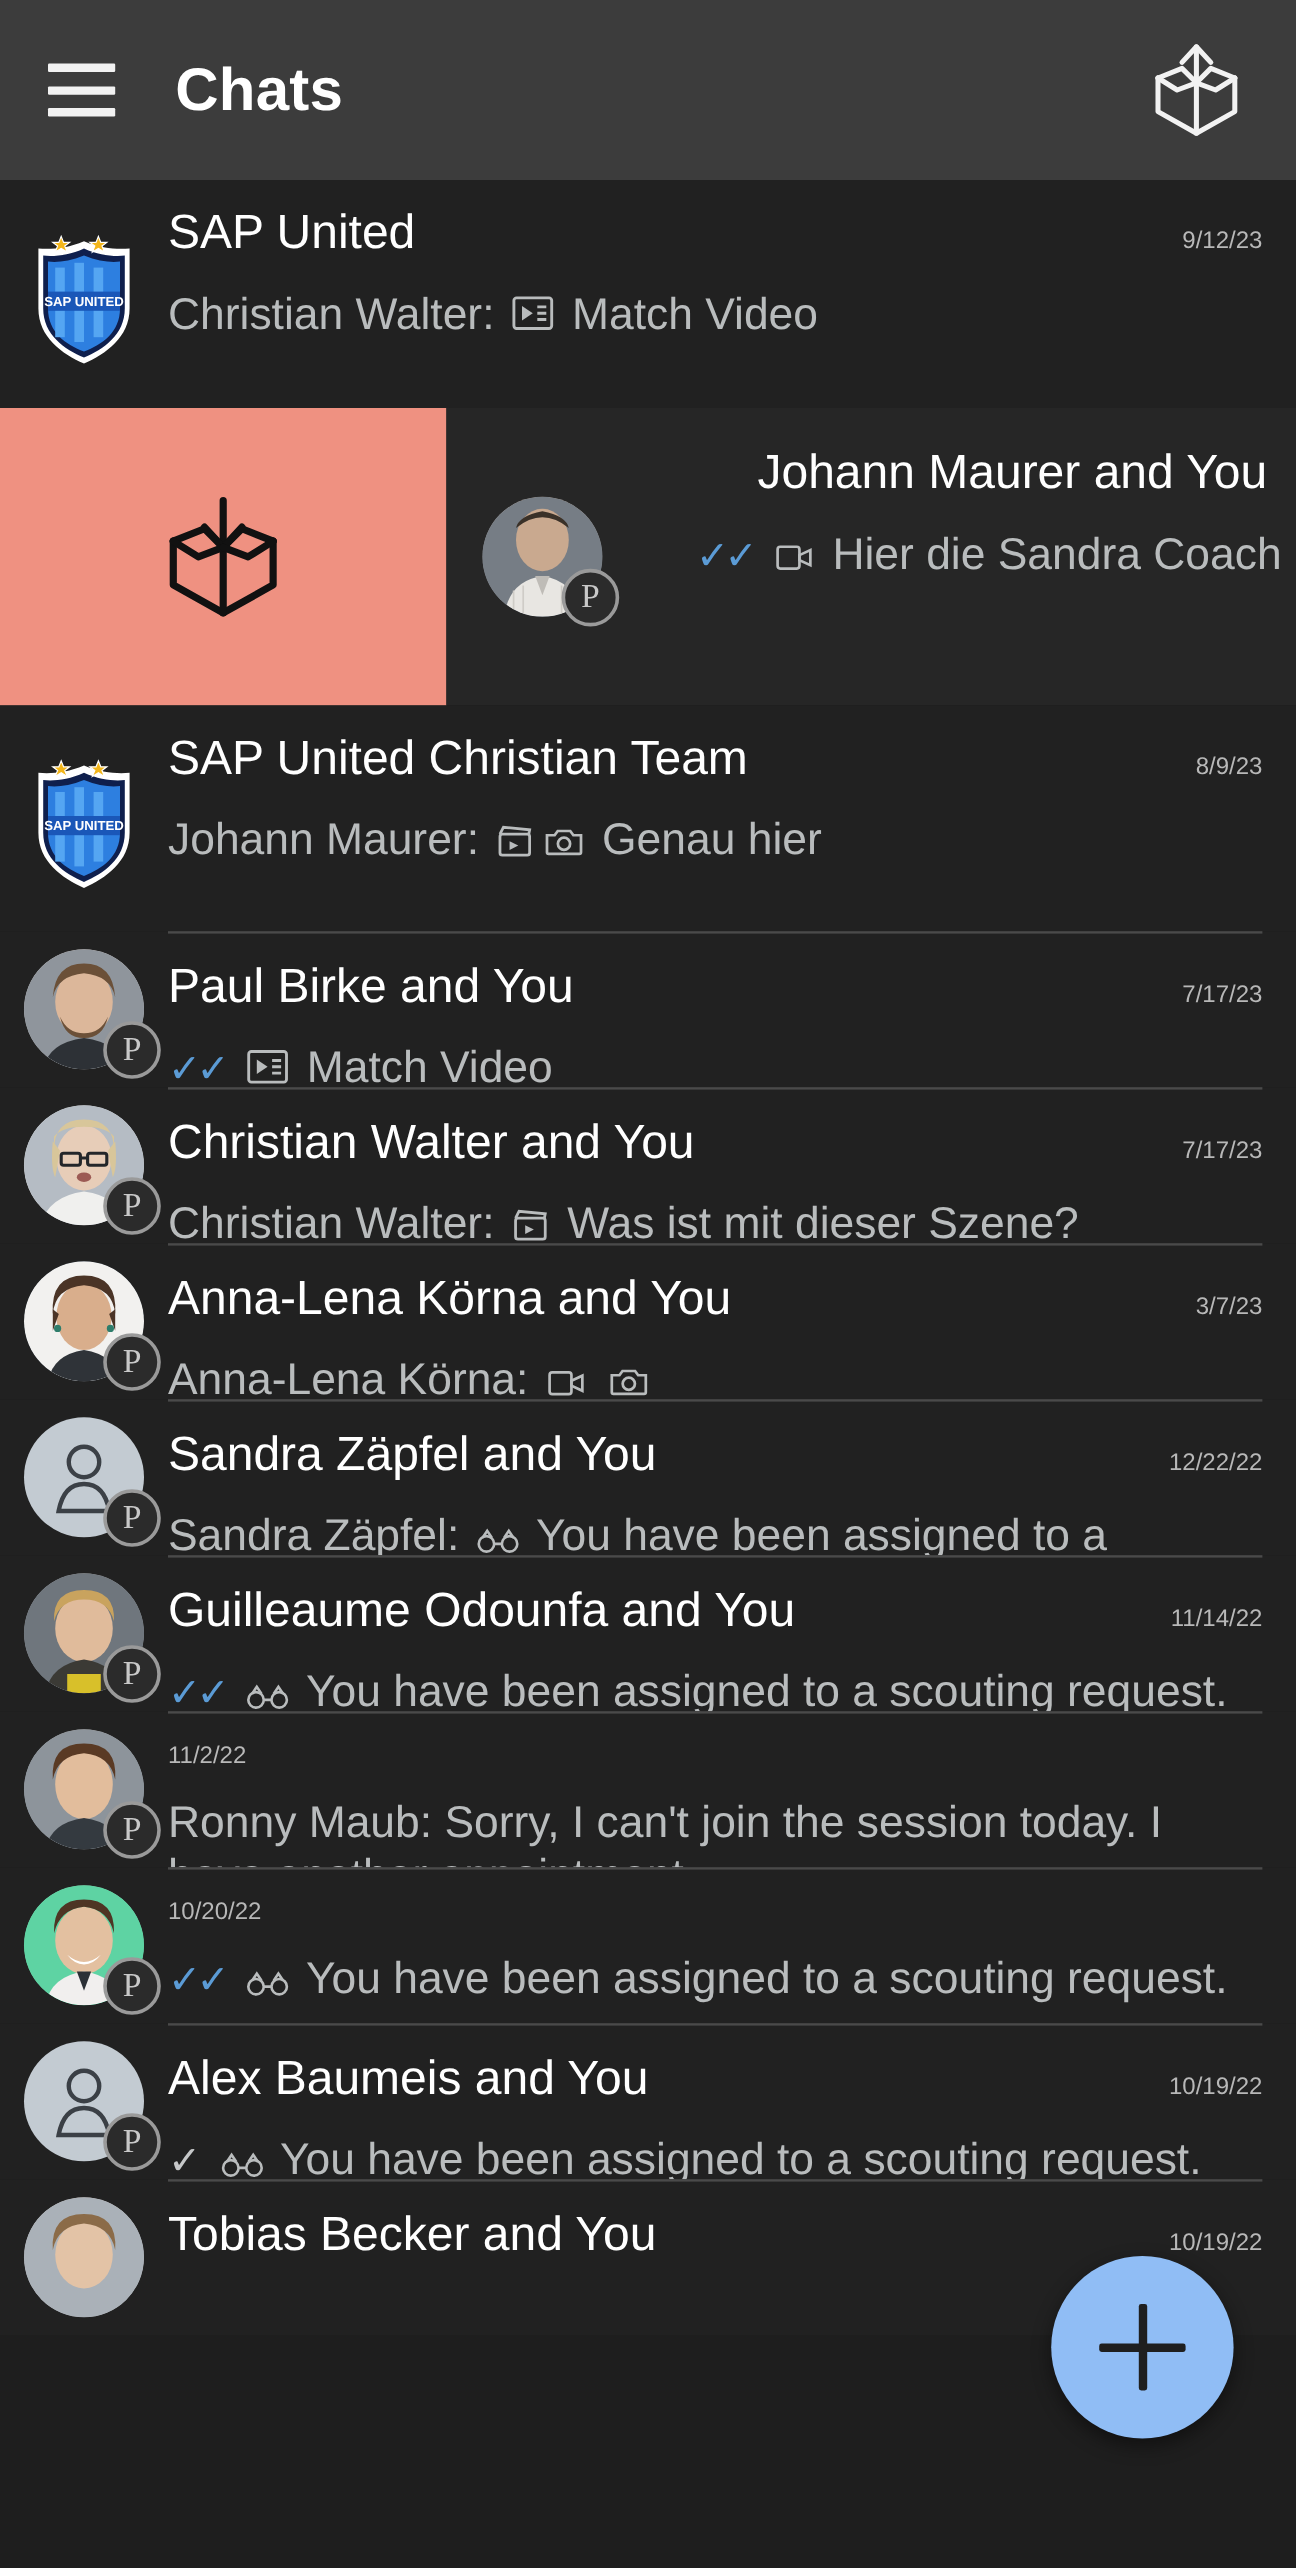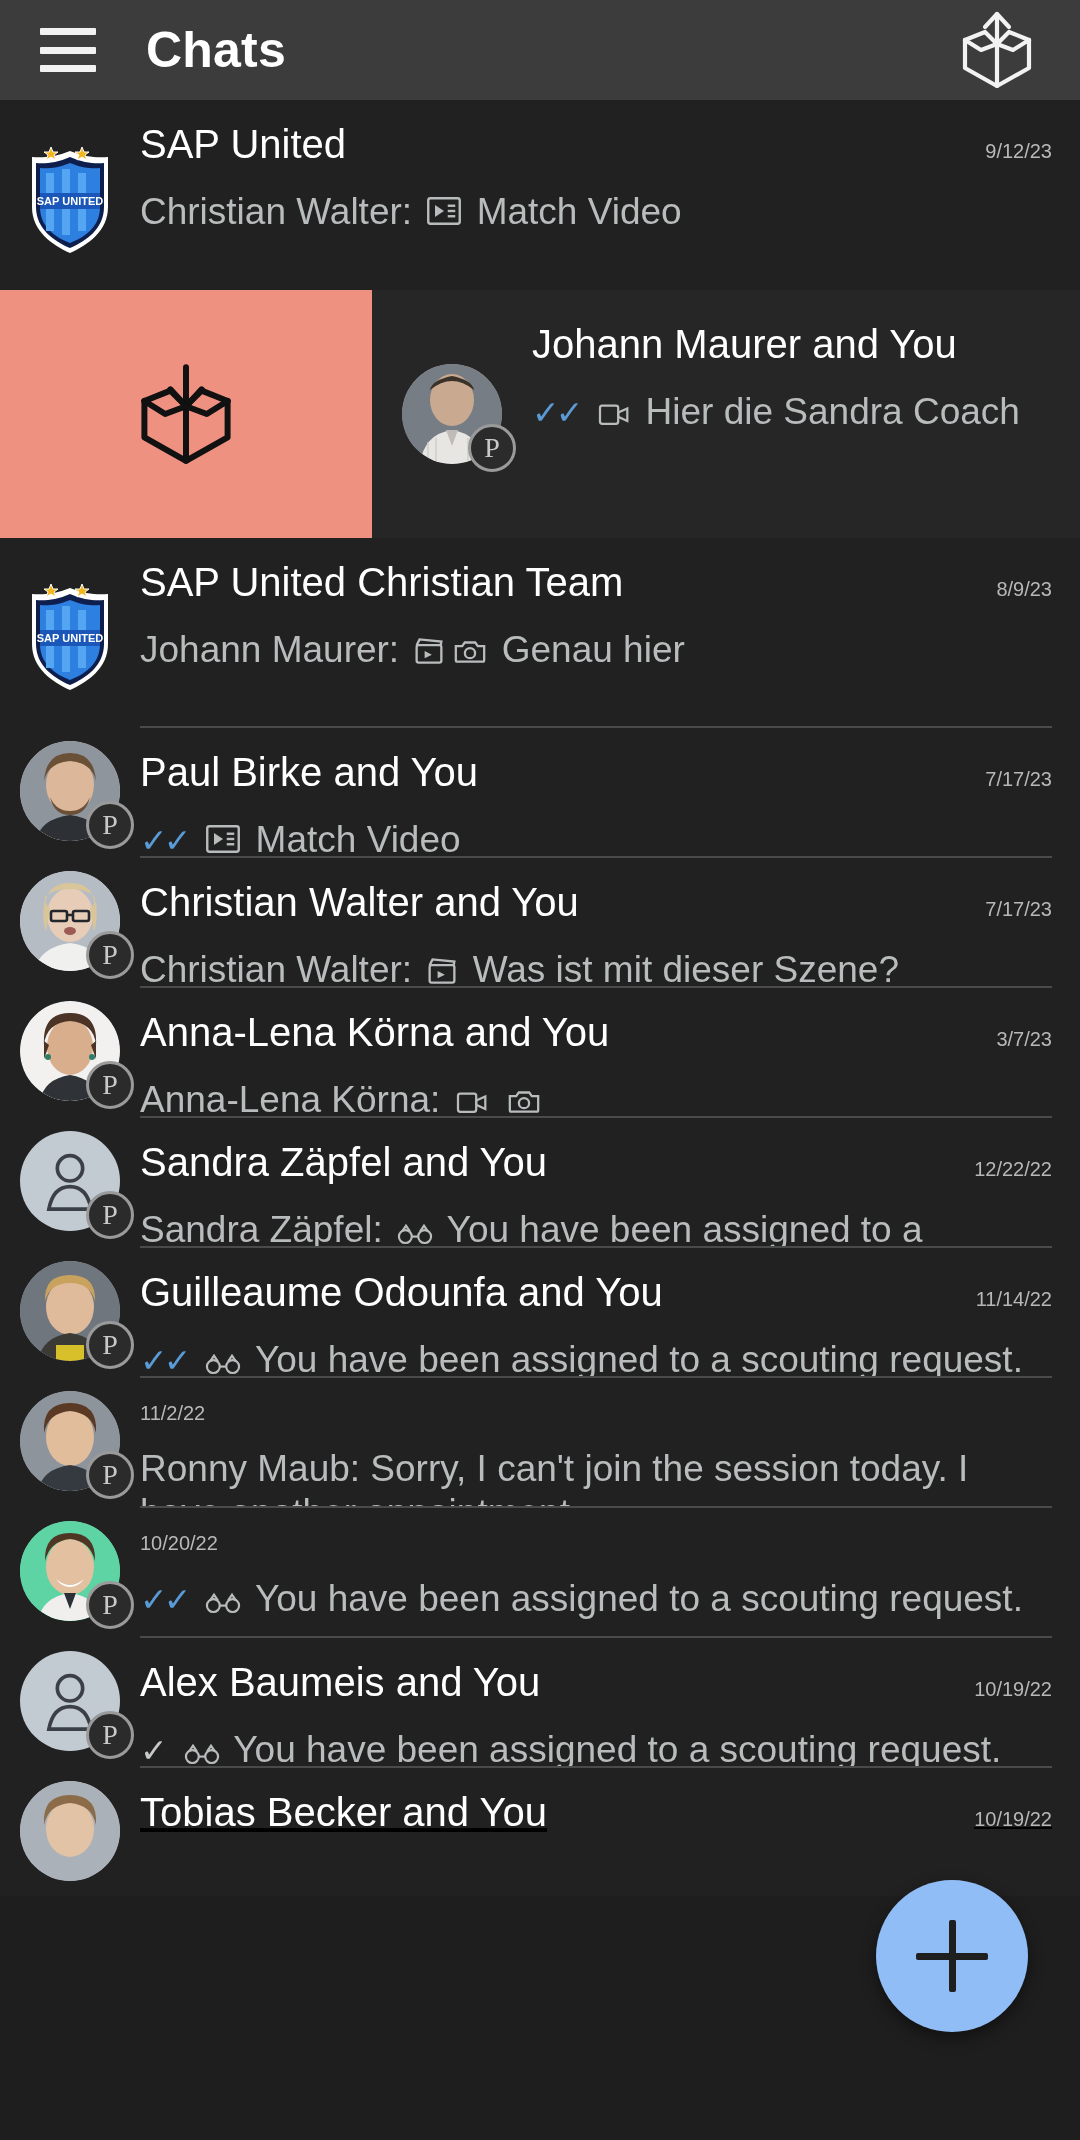--- a/index.html
+++ b/index.html
@@ -6,21 +6,21 @@
   html, body {
     width: 1080px; height: 2140px;
     background: #1e1e1e;
     font-family: "Liberation Sans", sans-serif;
     overflow: hidden;
   }
   .phone { position: relative; width: 1080px; height: 2140px; background: #1e1e1e; }
 
   
   .appbar {
-    height: 100px; background: #3c3c3c;
+    height: 150px; background: #3c3c3c;
     display: flex; align-items: center; padding: 0 40px;
     position: relative;
   }
   .hamburger { width: 56px; height: 44px; display: flex; flex-direction: column;
     justify-content: space-between; cursor: pointer; flex: 0 0 auto; }
   .hamburger span { display: block; height: 7px; background: #f2f2f2; border-radius: 1px; }
   .appbar-title {
     color: #ffffff; font-size: 50px; font-weight: 700; margin-left: 50px;
     letter-spacing: .2px; line-height: 1;
   }
@@ -75,21 +75,21 @@
   
   .swipe-row { position: relative; height: 248px; overflow: hidden; }
   .swipe-action {
     position: absolute; left: 0; top: 0; width: 372px; height: 248px;
     background: #ef9181; display: flex; align-items: center; justify-content: center;
   }
   .swipe-front {
     position: absolute; left: 372px; top: 0; right: 0; height: 248px;
     background: #262626; display: flex; align-items: flex-start;
   }
-  .swipe-front .content-col { padding-right: 12px; }
+  .swipe-front .content-col { padding-right: 12px; text-align: right; }
 
   
   .fab {
     position: absolute; right: 52px; bottom: 108px;
     width: 152px; height: 152px; border-radius: 50%;
     background: #90bdf5; display: flex; align-items: center; justify-content: center;
     box-shadow: 0 6px 16px rgba(0,0,0,.45); cursor: pointer; z-index: 30;
   }
   .fab .plus { position: relative; width: 72px; height: 72px; }
   .fab .plus::before, .fab .plus::after {
@@ -599,21 +599,21 @@
                 <circle cx="21.5" cy="11" r="5"></circle>
                 <path d="M11.5 11 L16.5 11"></path>
                 <path d="M4 7 L7 2.5 L10 7"></path>
                 <path d="M18 7 L21 2.5 L24 7"></path>
               </svg></span> <span>You have been assigned to a scouting request.</span>
           </div>
         </div>
       </div>
     </div>
 
-    <div class="row" style="height:130px;text-decoration:underline;">
+    <div class="row" style="height:130px;">
       <div class="avatar-col">
         <div class="avatar-wrap">
           <div class="avatar f2">
             <svg width="100" height="100" viewBox="0 0 100 100">
               <defs>
                   <clipPath id="cH">
                     <circle cx="50" cy="50" r="50"></circle>
                   </clipPath>
                 </defs>
               <g clip-path="url(#cH)">

